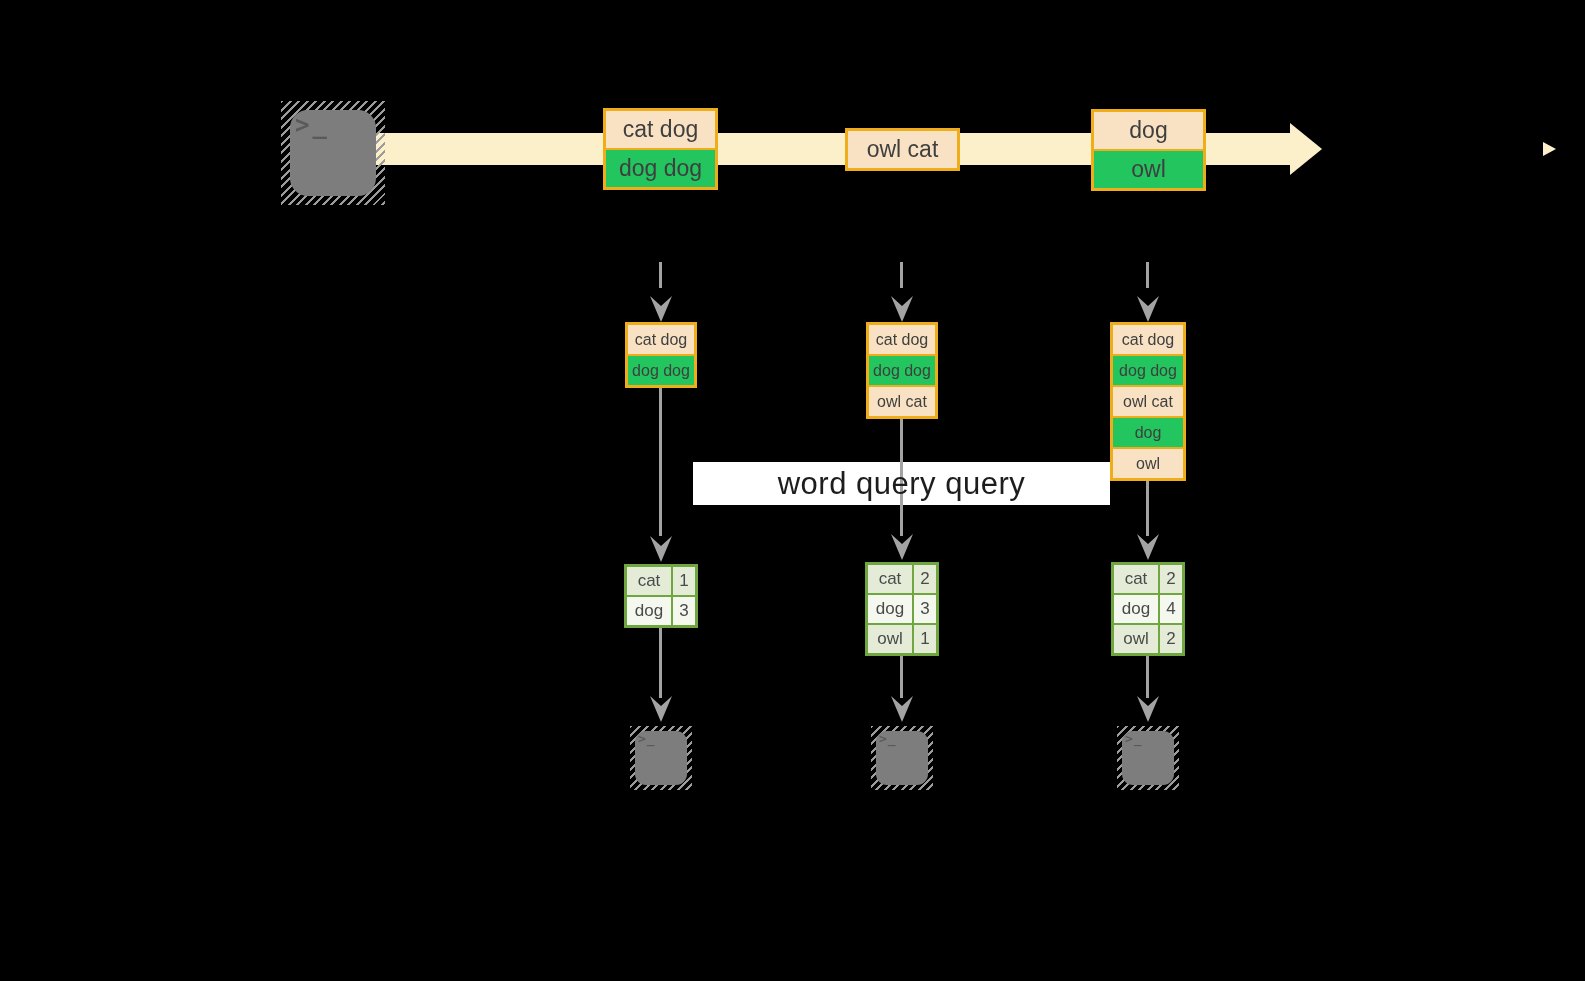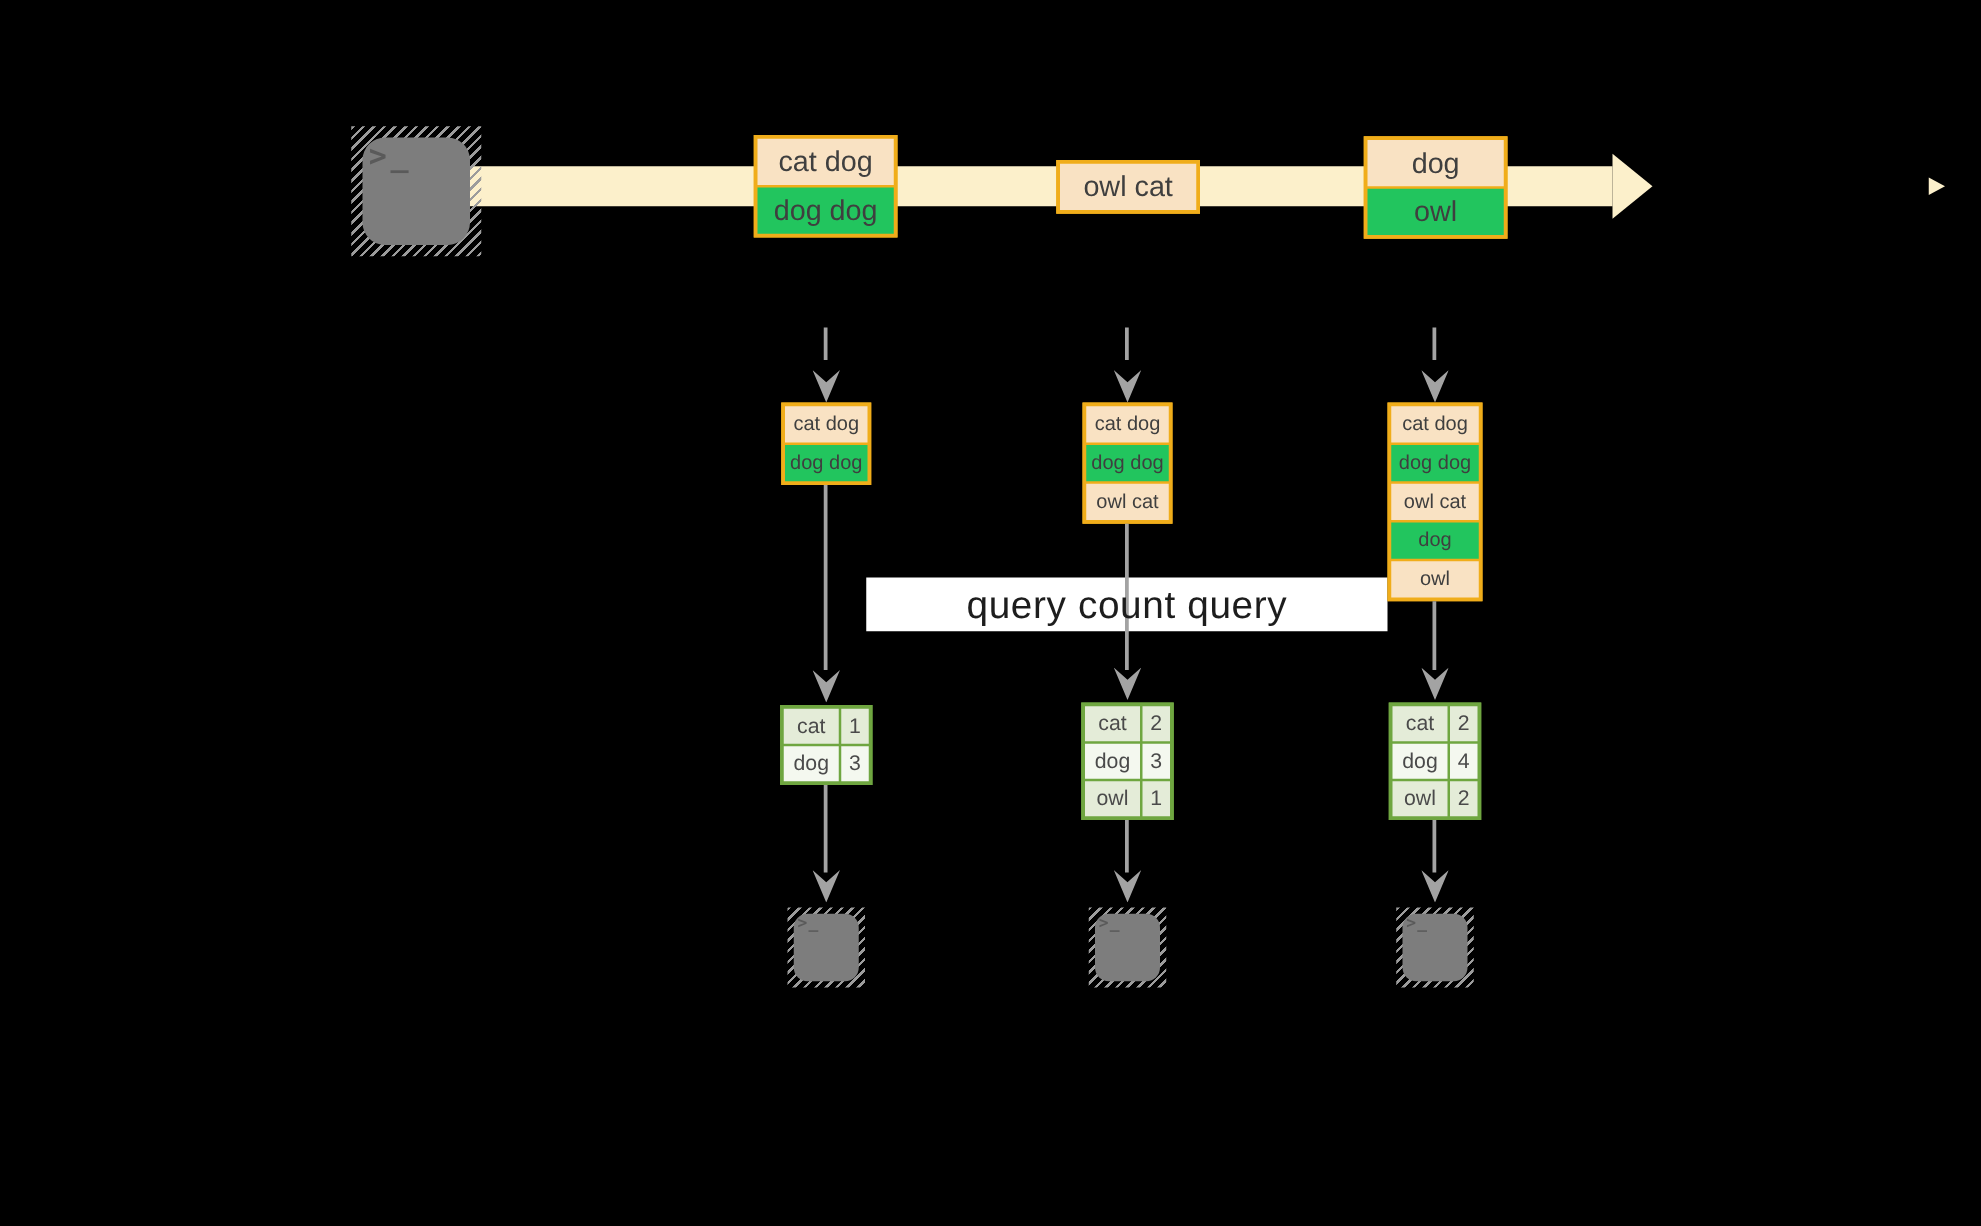--- a/index.html
+++ b/index.html
@@ -102,21 +102,21 @@
 
   <div class="wc-box"></div>
 
   <div class="vline" style="left:659px;top:388px;height:148px;"></div>
   <div class="vhead" style="left:650px;top:536px;"></div>
   <div class="vline" style="left:900px;top:419px;height:117px;"></div>
   <div class="vhead" style="left:891px;top:534px;"></div>
   <div class="vline" style="left:1146px;top:481px;height:55px;"></div>
   <div class="vhead" style="left:1137px;top:534px;"></div>
 
-  <div class="wc-text">query count query</div>
+  <div class="wc-text">word query query</div>
 
   <div class="gtable" style="left:624px;top:564px;">
     <span class="gcell dark">cat</span>
     <span class="gcell dark">1</span>
     <span class="gcell">dog</span>
     <span class="gcell">3</span>
   </div>
   <div class="gtable" style="left:865px;top:562px;">
     <span class="gcell dark">cat</span>
     <span class="gcell dark">2</span>

